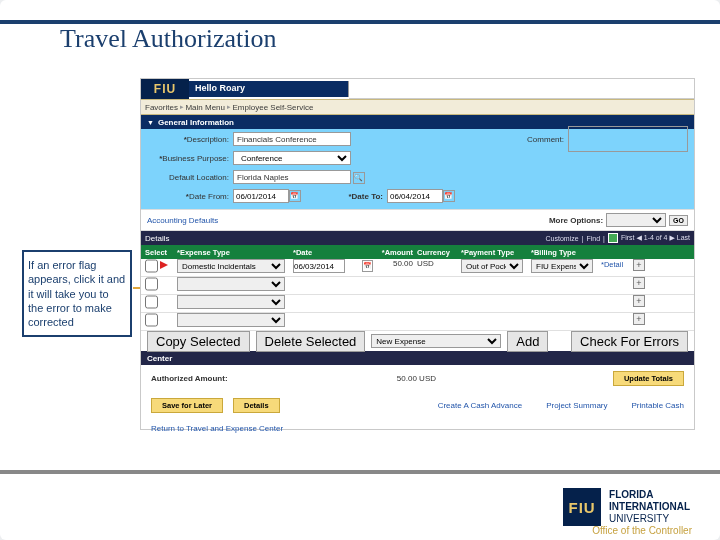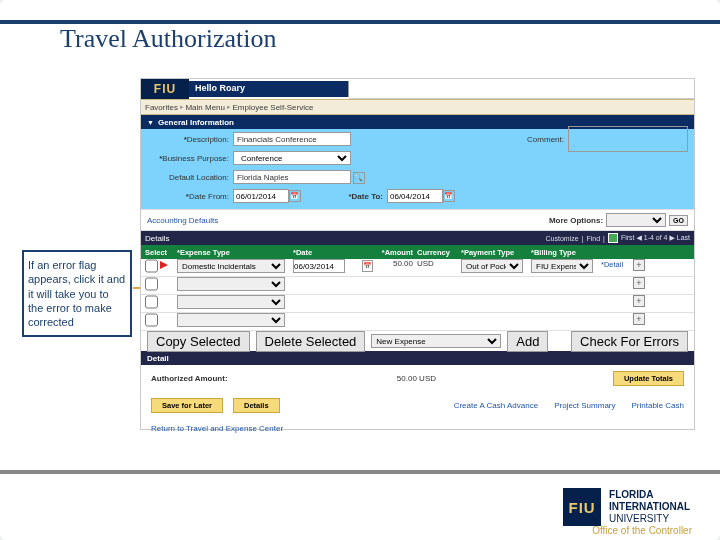--- a/index.html
+++ b/index.html
@@ -67,21 +67,21 @@
   .graybtn{background:#e6e6e6;border:1px solid #9a9a9a;font-size:13px;padding:2px 8px}
   .actions-row .spacer{flex:1}
   .actions-row select{width:130px;height:14px;border:1px solid #999;font-size:8px}
   .totals-band{background:#222648;color:#fff;font-size:8px;font-weight:bold;padding:2px 6px;height:14px;display:flex;align-items:center}
   .totals-body{padding:6px 10px;display:flex;align-items:center}
   .totals-body .tlab{font-weight:bold;font-size:8px;width:115px}
   .totals-body .tval{font-size:8px;width:170px;text-align:right}
   .yellowbtn{background:#f7da7a;border:1px solid #caa83b;font-size:7.5px;padding:2px 10px;font-weight:bold}
   .bottom-row{display:flex;align-items:center;gap:10px;padding:6px 10px}
   .bottom-row a{color:#2255aa;font-size:8px}
-  .bottom-row .right{margin-left:auto;display:flex;gap:16px}
+  .bottom-row .right{margin-left:auto;display:flex;gap:24px}
   .return{padding:4px 10px}
   .return a{color:#2255aa;font-size:8px}
   .callout{position:absolute;left:22px;top:250px;width:110px;background:#fff;border:2px solid #1b3f6e;padding:6px 4px;font-size:11px;color:#1b3f6e;line-height:1.3}
   .pointer{position:absolute;left:133px;top:283px;width:60px;height:10px}
   .pointer .shaft{position:absolute;left:0;top:4px;width:52px;height:2px;background:#e0a63a}
   .pointer .head{position:absolute;right:0;top:0;width:0;height:0;border-left:8px solid #e0a63a;border-top:5px solid transparent;border-bottom:5px solid transparent}
   .footer{position:absolute;left:0;right:0;bottom:0;height:70px;border-top:4px solid #888;display:flex;align-items:center;justify-content:flex-end;padding-right:30px;gap:8px}
   .fiu-block{width:38px;height:38px;background:#05214b;color:#e9c76b;font-weight:bold;font-size:15px;display:flex;align-items:center;justify-content:center;letter-spacing:1px}
   .fiu-text{font-size:10px;color:#05214b;line-height:1.2}
   .fiu-text .l1{font-weight:bold}
@@ -235,21 +235,21 @@
 
     <div class="actions-row">
       <button class="graybtn">Copy Selected</button>
       <button class="graybtn">Delete Selected</button>
       <select><option>New Expense</option></select>
       <button class="graybtn">Add</button>
       <div class="spacer"></div>
       <button class="graybtn">Check For Errors</button>
     </div>
 
-    <div class="totals-band">Detail</div>
+    <div class="totals-band">Center</div>
     <div class="totals-body">
       <span class="tlab">Authorized Amount:</span>
       <span class="tval">50.00 USD</span>
       <div class="spacer" style="flex:1"></div>
       <button class="yellowbtn">Update Totals</button>
     </div>
 
     <div class="bottom-row">
       <button class="yellowbtn">Save for Later</button>
       <button class="yellowbtn">Details</button>

